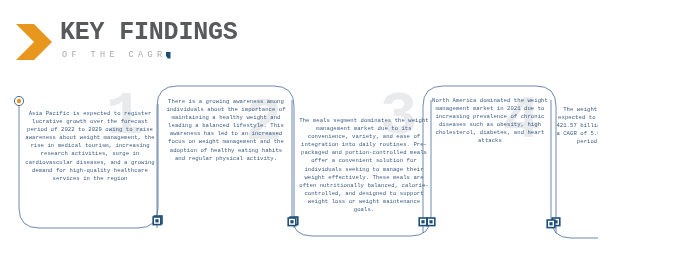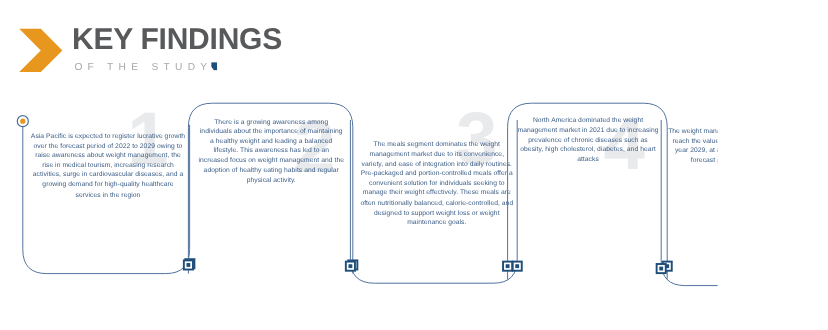--- a/index.html
+++ b/index.html
@@ -3,21 +3,21 @@
 <meta charset="utf-8">
 <style>
   html,body{margin:0;padding:0;}
   body{
     width:690px;height:275px;
     background:#ffffff;
     font-family:"Liberation Sans", sans-serif;
     overflow:hidden;
     position:relative;
   }
-  #stage{position:relative;width:598px;height:275px;overflow:hidden;}
+  #stage{position:relative;width:598px;height:275px;overflow:hidden;font-family:Liberation Mono, monospace;}
 
   
   .header{position:absolute;left:14px;top:20px;height:46px;display:flex;align-items:flex-start;}
   .logo-arrow{width:40px;height:42px;flex:0 0 auto;margin-top:1px;}
   .title-block{margin-left:6px;display:flex;flex-direction:column;justify-content:flex-start;}
   .title-main{
     font-size:25px;font-weight:bold;color:#58595b;
     letter-spacing:-0.2px;line-height:26px;white-space:nowrap;
   }
   .title-sub-row{display:flex;align-items:center;margin-top:4px;margin-left:2px;}
@@ -54,21 +54,21 @@
 
 <div id="stage">
 
   <div class="header">
     <svg class="logo-arrow" viewBox="0 0 40 42">
       <polygon points="2,3 20,3 38,21 20,39 2,39 20,21" fill="#e8971e"></polygon>
     </svg>
     <div class="title-block">
       <div class="title-main">KEY FINDINGS</div>
       <div class="title-sub-row">
-        <div class="title-sub">OF THE STUDY</div>
+        <div class="title-sub">OF THE CAGR</div>
         <div class="sub-tick"></div>
       </div>
     </div>
   </div>
 
   <div class="cards">
 
     <div class="card" style="left:6px;width:168px;">
       <svg class="card-svg" width="168" height="197" viewBox="0 0 168 197">
         <path d="M13,25 L13,130 Q13,150 33,150 L132,150 Q152,150 152,130 L152,26" fill="none" stroke="#4a6d9a" stroke-width="0.8"></path>

